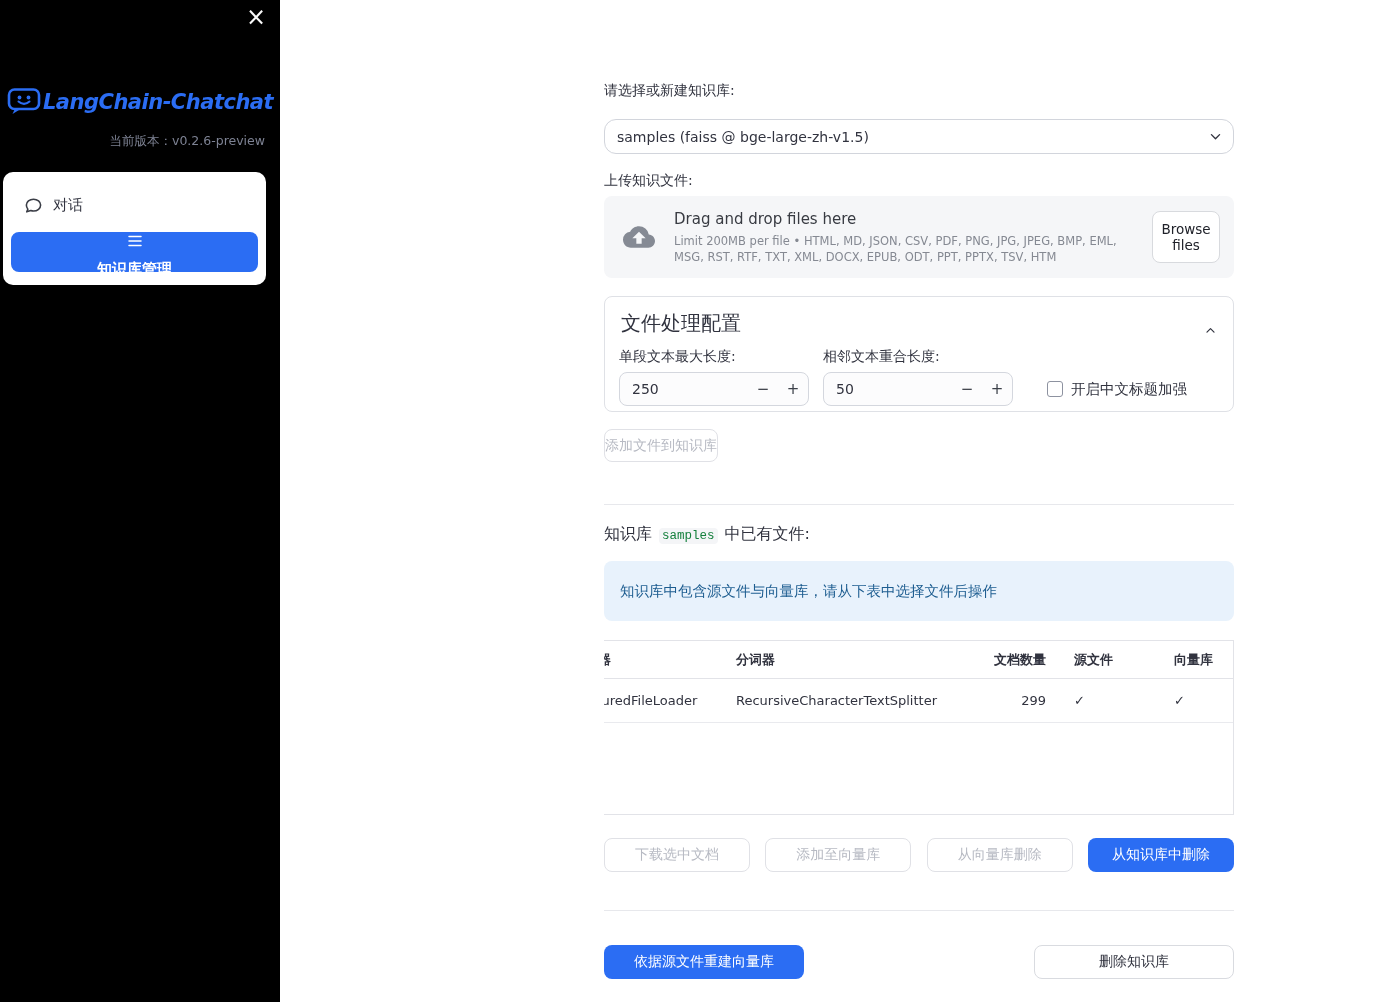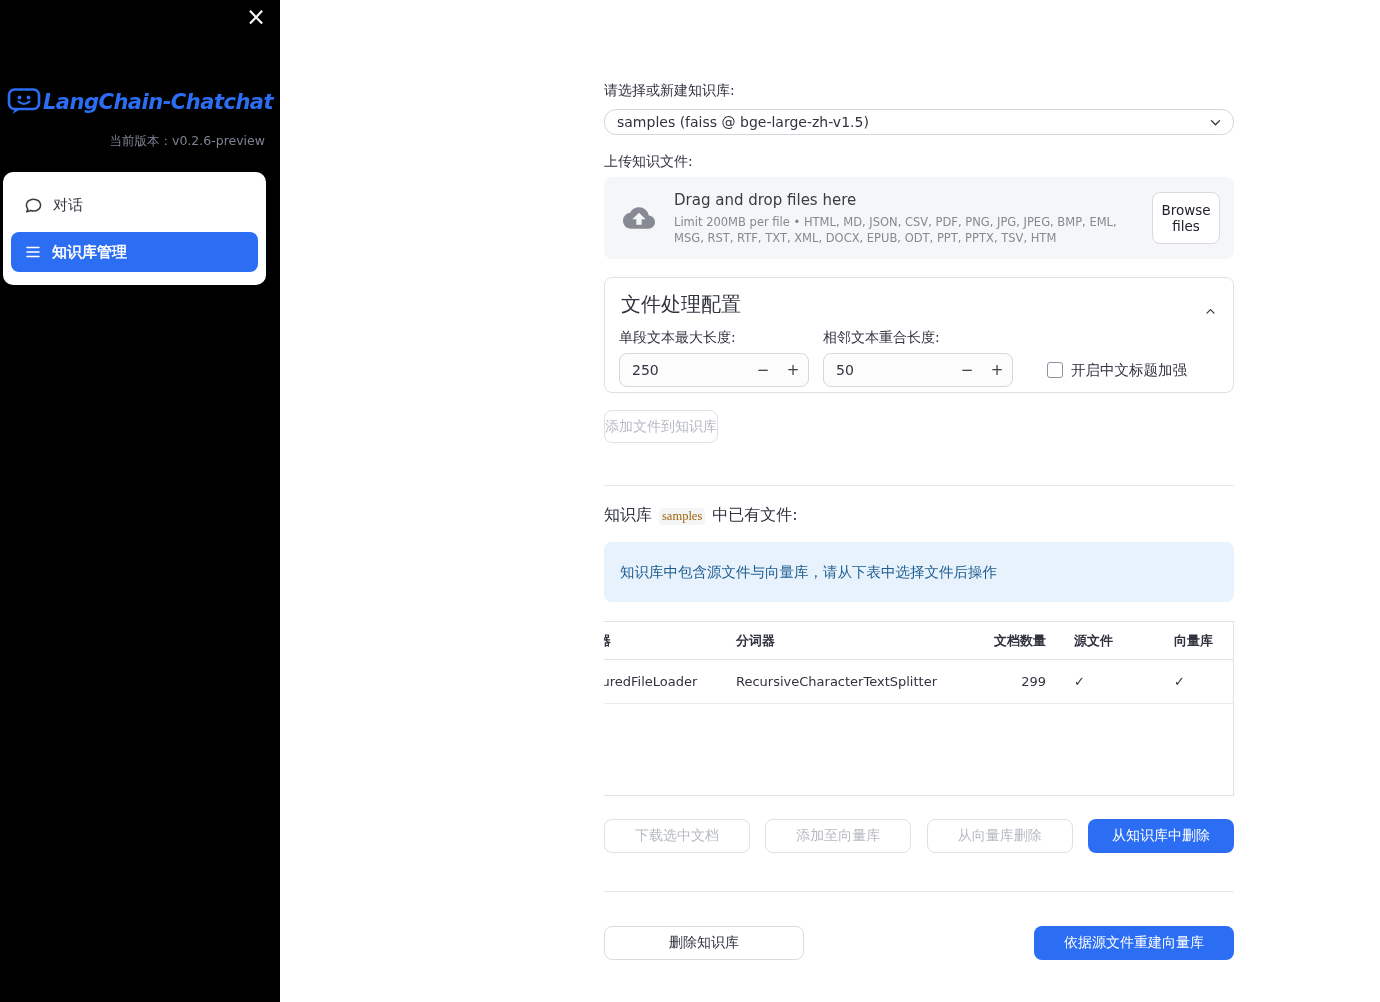--- a/index.html
+++ b/index.html
@@ -12,30 +12,30 @@
   }
 
   
   .sidebar { position:absolute; left:0; top:0; width:280px; height:100%; background:#000; }
   .close-btn { position:absolute; top:3px; right:14px; color:#fafafa; font-size:24px; line-height:28px; cursor:pointer; }
   .logo { display:flex; align-items:center; justify-content:center; gap:0; margin-top:88px; }
   .logo-text { color:var(--accent); font-size:21px; font-weight:700; font-style:italic; letter-spacing:-0.5px; white-space:nowrap; }
   .version { text-align:right; padding-right:15px; margin-top:18px; font-size:12.5px; color:#7d8293; }
   .menu-card { margin:22px 14px 0 3px; background:#fff; border-radius:10px; padding:13px 8px; }
   .menu-item { display:flex; align-items:center; gap:10px; height:40px; padding:0 13px; border-radius:8px; font-size:15px; color:#31333f; cursor:pointer; }
-  .menu-item.selected { background:var(--accent); color:#fff; font-weight:600; margin-top:7px; }
+  .menu-item.selected { background:var(--accent); color:#fff; font-weight:600; margin-top:7px;flex-direction:column; }
   .menu-item .mi-icon { display:flex; align-items:center; }
 
   
   .main { position:absolute; left:280px; top:0; right:0; height:100%; background:#fff; }
   .content { position:absolute; left:324px; top:0; width:630px; padding-top:83px; }
 
   .field-label { font-size:14px; line-height:14px; }
 
-  .select { margin-top:12px; height:26px; border:1px solid #d2d5dc; border-radius:12px; background:#fff; display:flex; align-items:center; padding:0 10px 0 12px; cursor:pointer; }
+  .select { margin-top:22px; height:35px; border:1px solid #d2d5dc; border-radius:12px; background:#fff; display:flex; align-items:center; padding:0 10px 0 12px; cursor:pointer; }
   .select-value { flex:1; font-size:14px; }
 
   .upload-label { margin-top:19px; }
   .uploader { margin-top:9px; height:82px; background:#f5f6f8; border-radius:8px; display:flex; align-items:center; padding:0 14px 0 16px; }
   .up-text { flex:1; margin-left:16px; }
   .up-title { font-size:15px; color:#383b42; }
   .up-sub { font-size:11.5px; color:#858992; line-height:16px; margin-top:5px; max-width:470px; }
   .browse { width:68px; min-height:52px; background:#fff; border:1px solid #d8dade; border-radius:8px; font-size:13.5px; color:#20222a; display:flex; align-items:center; justify-content:center; text-align:center; padding:6px; cursor:pointer; }
 
   .expander { margin-top:18px; height:116px; border:1px solid #dfe1e6; border-radius:8px; background:#fff; }
@@ -54,21 +54,21 @@
   .btn.disabled { border:1px solid #e0e1e6; color:#b7bac3; }
   .btn.primary { background:var(--accent); color:#fff; border:none; }
   .btn.secondary { border:1px solid #d9dbe0; color:#31333f; }
   .add-btn { margin-top:17px; width:114px; height:33px; }
 
   .divider { height:1px; background:#e7e8ec; }
   .divider.d1 { margin-top:42px; }
   .divider.d2 { margin-top:38px; }
 
   .kb-heading { margin-top:19px; font-size:16px; display:flex; align-items:baseline; gap:7px; }
-  .code { font-family:Liberation Serif, serif; font-size:12.5px; color:#a16207; background:#f4f5f7; border-radius:4px; padding:1px 3px; }
+  .code { font-family:Liberation Mono, monospace; font-size:12.5px; color:#15803d; background:#f4f5f7; border-radius:4px; padding:1px 3px; }
 
   .info { margin-top:16px; height:60px; border-radius:8px; background:#e8f2fc; display:flex; align-items:center; padding:0 16px; font-size:14.5px; color:#1d5d90; }
 
   .table-wrap { margin-top:19px; width:630px; height:175px; border:1px solid #e2e3e8; border-left:none; overflow:hidden; background:#fff; }
   .table-inner { width:702px; margin-left:-72px; }
   .t-head { display:flex; height:38px; align-items:center; border-bottom:1px solid #e2e3e8; font-weight:600; font-size:13px; }
   .t-row { display:flex; height:44px; align-items:center; border-bottom:1px solid #e9eaee; font-size:13px; cursor:pointer; }
   .t-cell { padding:0 14px; position:relative; white-space:nowrap; overflow:hidden; }
   .c0 { width:190px; } .c1 { width:228px; } .c2 { width:110px; text-align:right; } .c3 { width:100px; } .c4 { width:74px; }
   .t-head .t-cell + .t-cell::before { content:""; position:absolute; left:0; top:10px; bottom:10px; width:1px; background:#e2e3e8; }
@@ -220,19 +220,19 @@
       <div class="actions">
         <div class="btn disabled">下载选中文档</div>
         <div class="btn disabled">添加至向量库</div>
         <div class="btn disabled">从向量库删除</div>
         <div class="btn primary">从知识库中删除</div>
       </div>
 
       <div class="divider d2"></div>
 
       <div class="bottom">
+        <div class="btn primary">依据源文件重建向量库</div>
         <div class="btn secondary">删除知识库</div>
-        <div class="btn primary">依据源文件重建向量库</div>
       </div>
 
     </div>
   </div>
 </div>
 
 </body></html>

